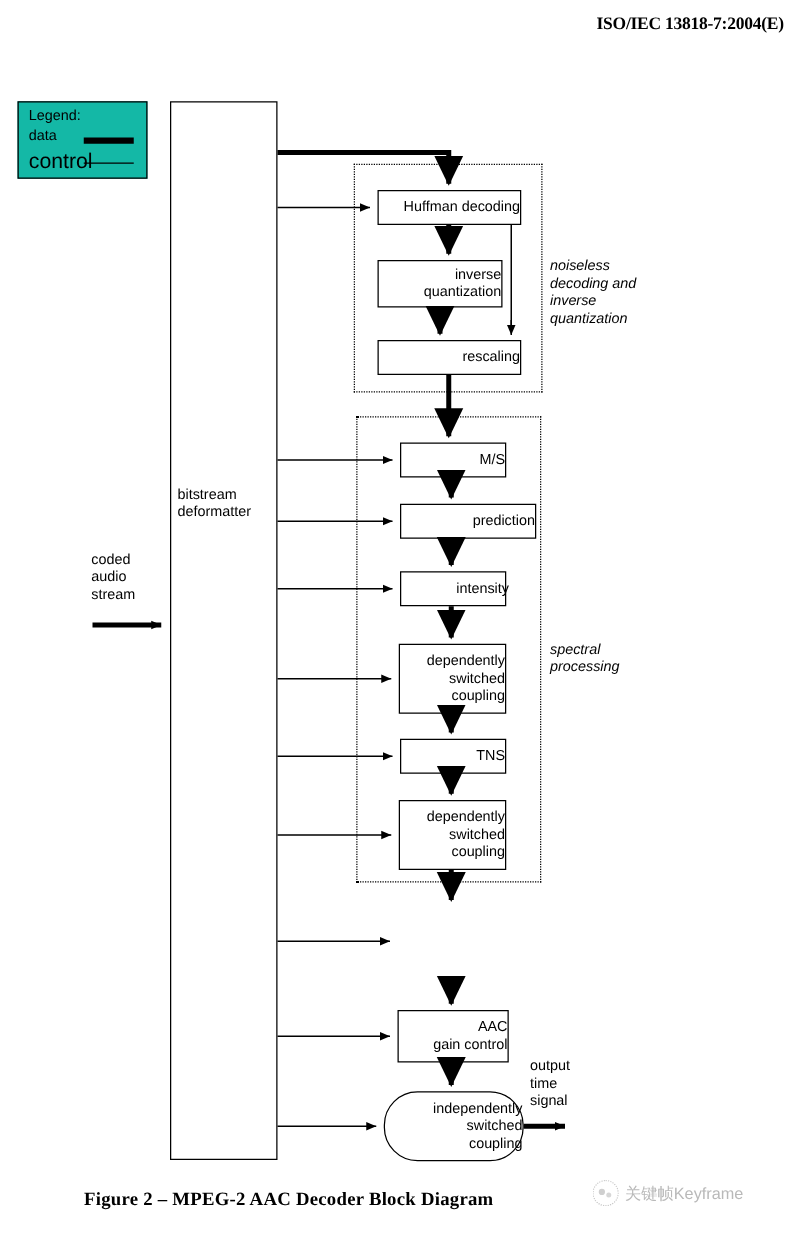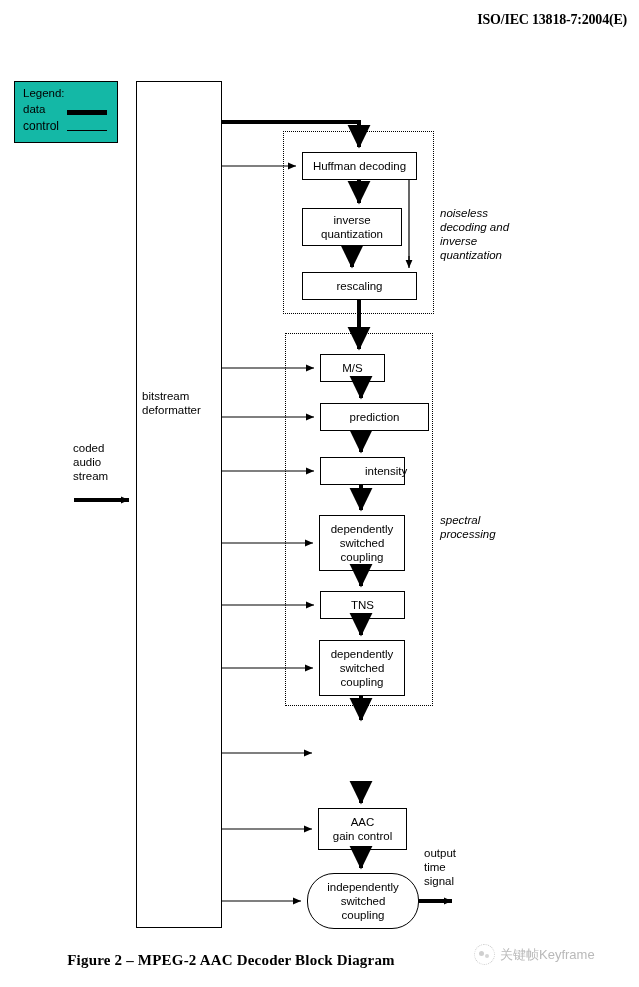--- a/index.html
+++ b/index.html
@@ -51,21 +51,21 @@
   .legend-row-data {
     position: absolute;
     left: 8px;
     top: 21px;
     font-size: 11.5px;
   }
   .legend-row-control {
     position: absolute;
     left: 8px;
     top: 37px;
-    font-size: 12px;
+    font-size: 17px;
     text-align: right;
   }
   .legend-swatch-data {
     position: absolute;
     left: 52px;
     top: 28px;
     width: 40px;
     height: 5px;
     background: #000;
   }
@@ -118,21 +118,21 @@
 
   
   .pbox {
     position: absolute;
     border: 1px solid #000;
     box-sizing: border-box;
     background: #fff;
     display: flex;
     align-items: center;
     justify-content: center;
-    text-align: center;
+    text-align: right;
     font-size: 11.5px;
     line-height: 14px;
   }
   .pbox .lines { width: 100%; }
   .pbox .rule {
     display: block;
     border-top: 1.4px solid #000;
     margin: 1px auto 1px auto;
     width: 72%;
   }
@@ -270,21 +270,21 @@
       <span>quantization</span>
     </span>
   </div>
 
   <div class="pbox" style="left:302px; top:272px; width:115px; height:28px;">
     <span class="lines">
       <span>rescaling</span>
     </span>
   </div>
 
-  <div class="pbox" style="left:320px; top:354px; width:65px; height:28px;">
+  <div class="pbox" style="left:320px; top:354px; width:85px; height:28px;">
     <span class="lines">
       <span>M/S</span>
     </span>
   </div>
 
   <div class="pbox" style="left:320px; top:403px; width:109px; height:28px;">
     <span class="lines">
       <span>prediction</span>
     </span>
   </div>

